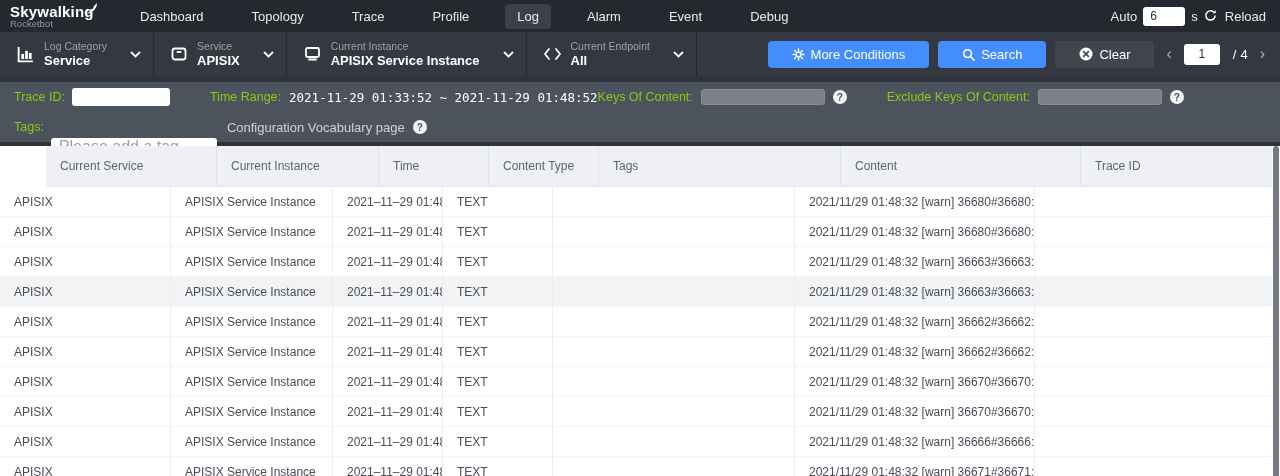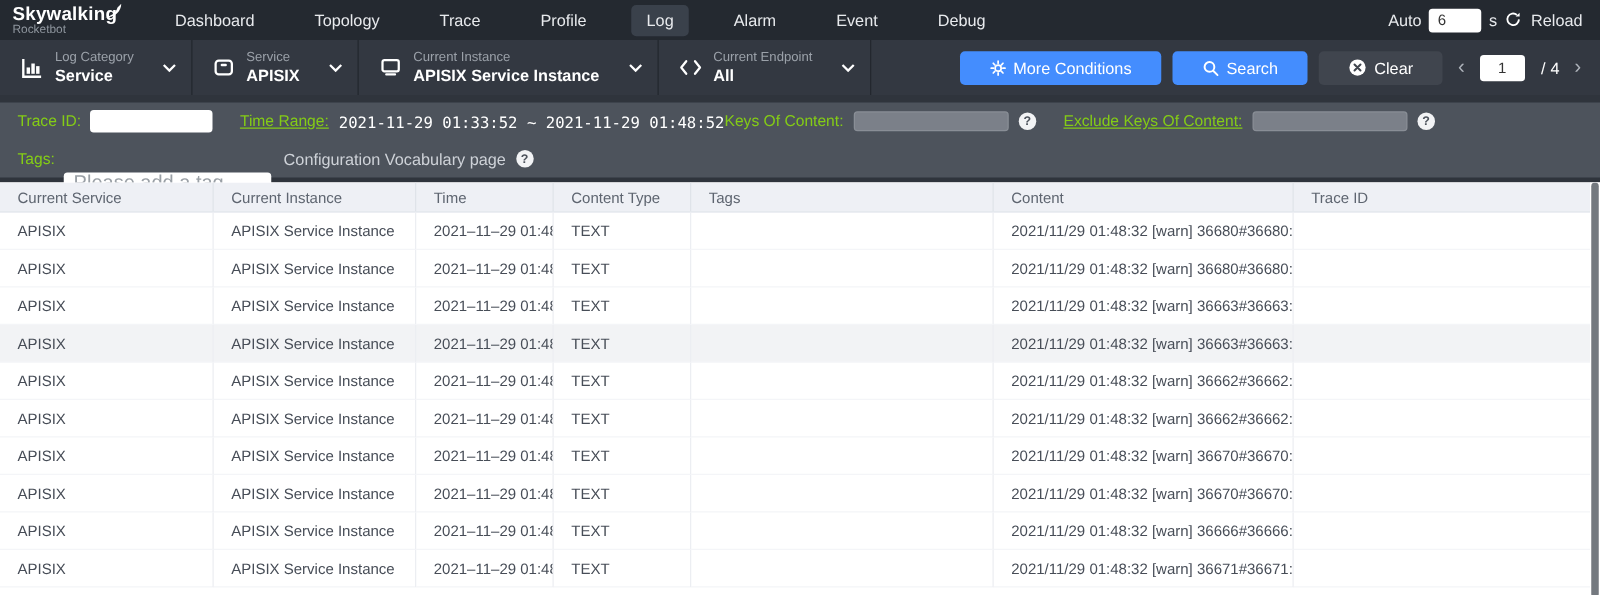--- a/index.html
+++ b/index.html
@@ -35,31 +35,31 @@
   .page-input { width:36px; height:21px; border:none; border-radius:3px; text-align:center; font-size:12px; color:#333; }
   .page-total { color:#fff; font-size:13px; display:flex; gap:4px; padding-left:4px; }
 
   
   .filters-outer { background:#2f343c; padding:6px 0 4px; }
   .filter-panel { background:#4d535c; }
   .filter-row { display:flex; align-items:center; height:30px; padding:0 14px; }
   .f-label { color:#84cc16; font-size:12.5px; white-space:nowrap; }
   .trace-input { width:98px; height:18px; border:none; border-radius:3px; margin-left:7px; padding:0 6px; font-size:12px; }
   .time-value { font-family:"DejaVu Sans Mono", monospace; font-size:12.5px; color:#fff; margin-left:8px; white-space:nowrap; }
-  .gap-l { margin-left:22px;text-decoration:underline; }
+  .gap-l { margin-left:40px; }
   .disabled-input { width:124px; height:16px; background:#7b8089; border:1px solid #898e96; border-radius:3px; margin-left:8px; }
   .help { width:14px; height:14px; flex:none; border-radius:50%; background:#f2f3f5; color:#4d535c; font-size:10px; font-weight:bold; display:flex; align-items:center; justify-content:center; margin-left:8px; cursor:pointer; }
   .tags-input { width:166px; height:19px; border:none; border-radius:3px; margin-left:7px; padding:0 8px; font-size:16px;margin-top:40px; }
   .tags-input::placeholder { color:#9aa0a6; }
   .vocab { color:#ced2d8; font-size:13px; margin-left:10px; cursor:pointer; }
 
   
   .table { position:relative; height:332px; background:#fff; overflow:hidden; }
   .grid-cols { display:grid; grid-template-columns:171px 162px 110px 110px 242px 240px 1fr; }
-  .thead { background:#eef0f5; height:24px; border-bottom:1px solid #e2e6ec; color:#5e6570; font-size:12px; }
+  .thead { background:#eef0f5; height:41px; border-bottom:1px solid #e2e6ec; color:#5e6570; font-size:12px;margin-left:46px; }
   .thead > div { padding:0 14px; display:flex; align-items:center; border-right:1px solid #dfe3e9; white-space:nowrap; }
   .thead > div:last-child { border-right:none; }
   .trow { height:30px; cursor:default; }
   .trow.hl { background:#f2f3f5; }
   .cell { padding:0 14px; font-size:12px; color:#474d57; display:flex; align-items:center; white-space:nowrap; overflow:hidden; border-right:1px solid #eceef2; border-bottom:1px solid #f4f5f8; }
   .cell:last-child { border-right:none; }
   .scrollbar-track { position:absolute; top:0; right:0; width:8px; height:100%; background:#fff; }
   .scrollbar-thumb { position:absolute; top:0; right:1px; width:6px; height:100%; background:#74797f; border-radius:3px; cursor:pointer; }
 
   svg { display:block; }

